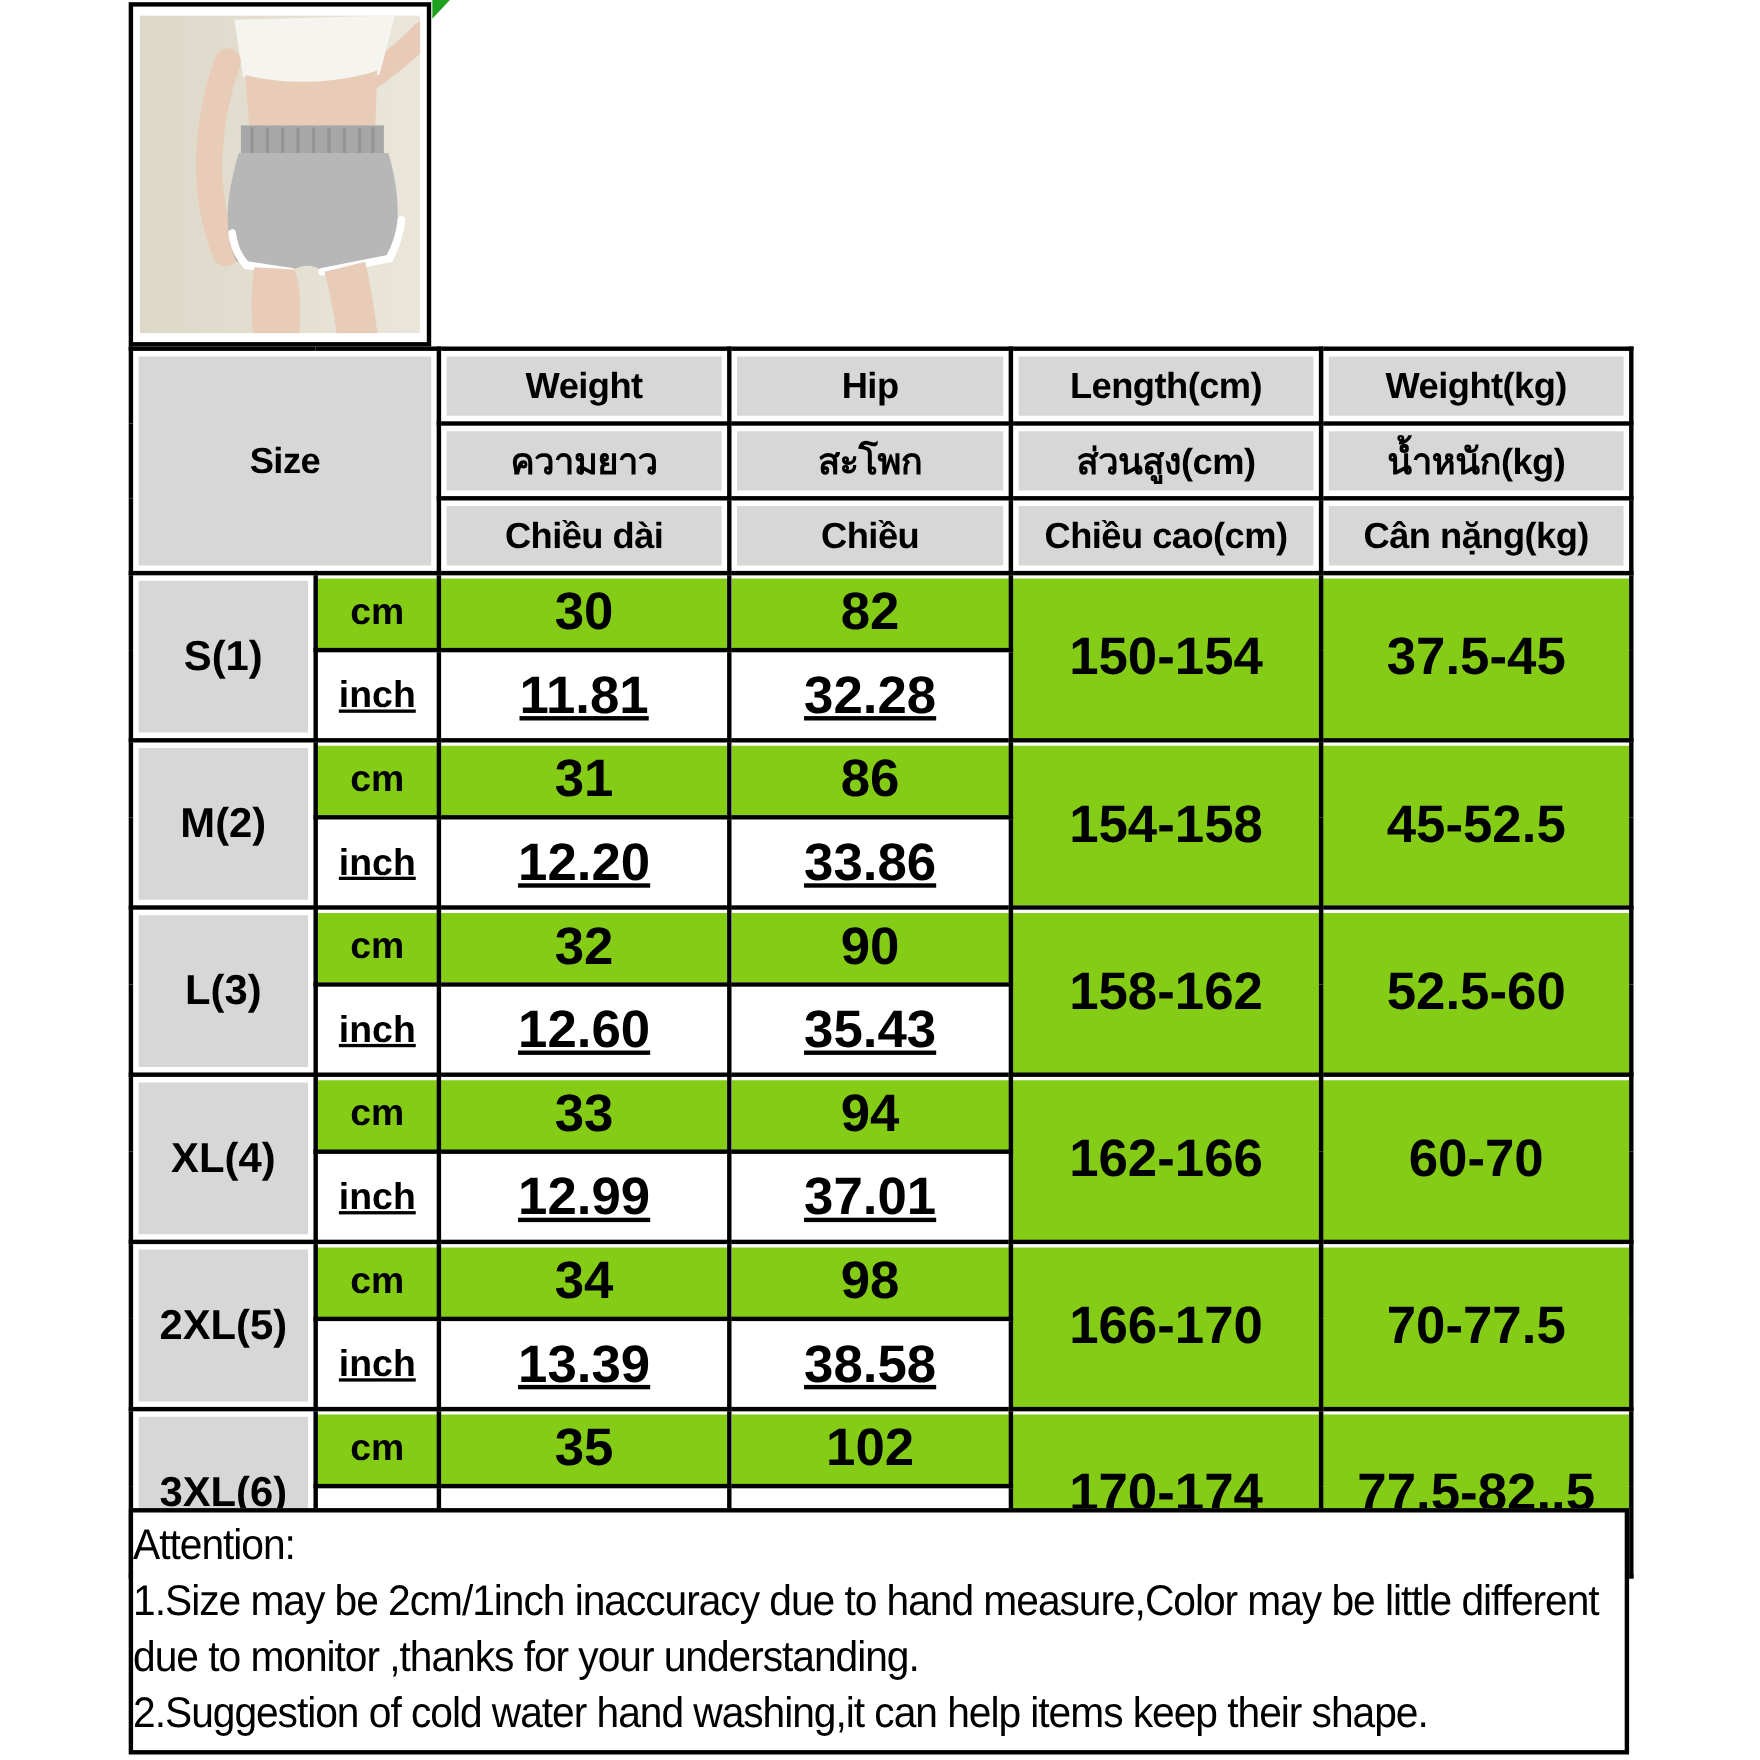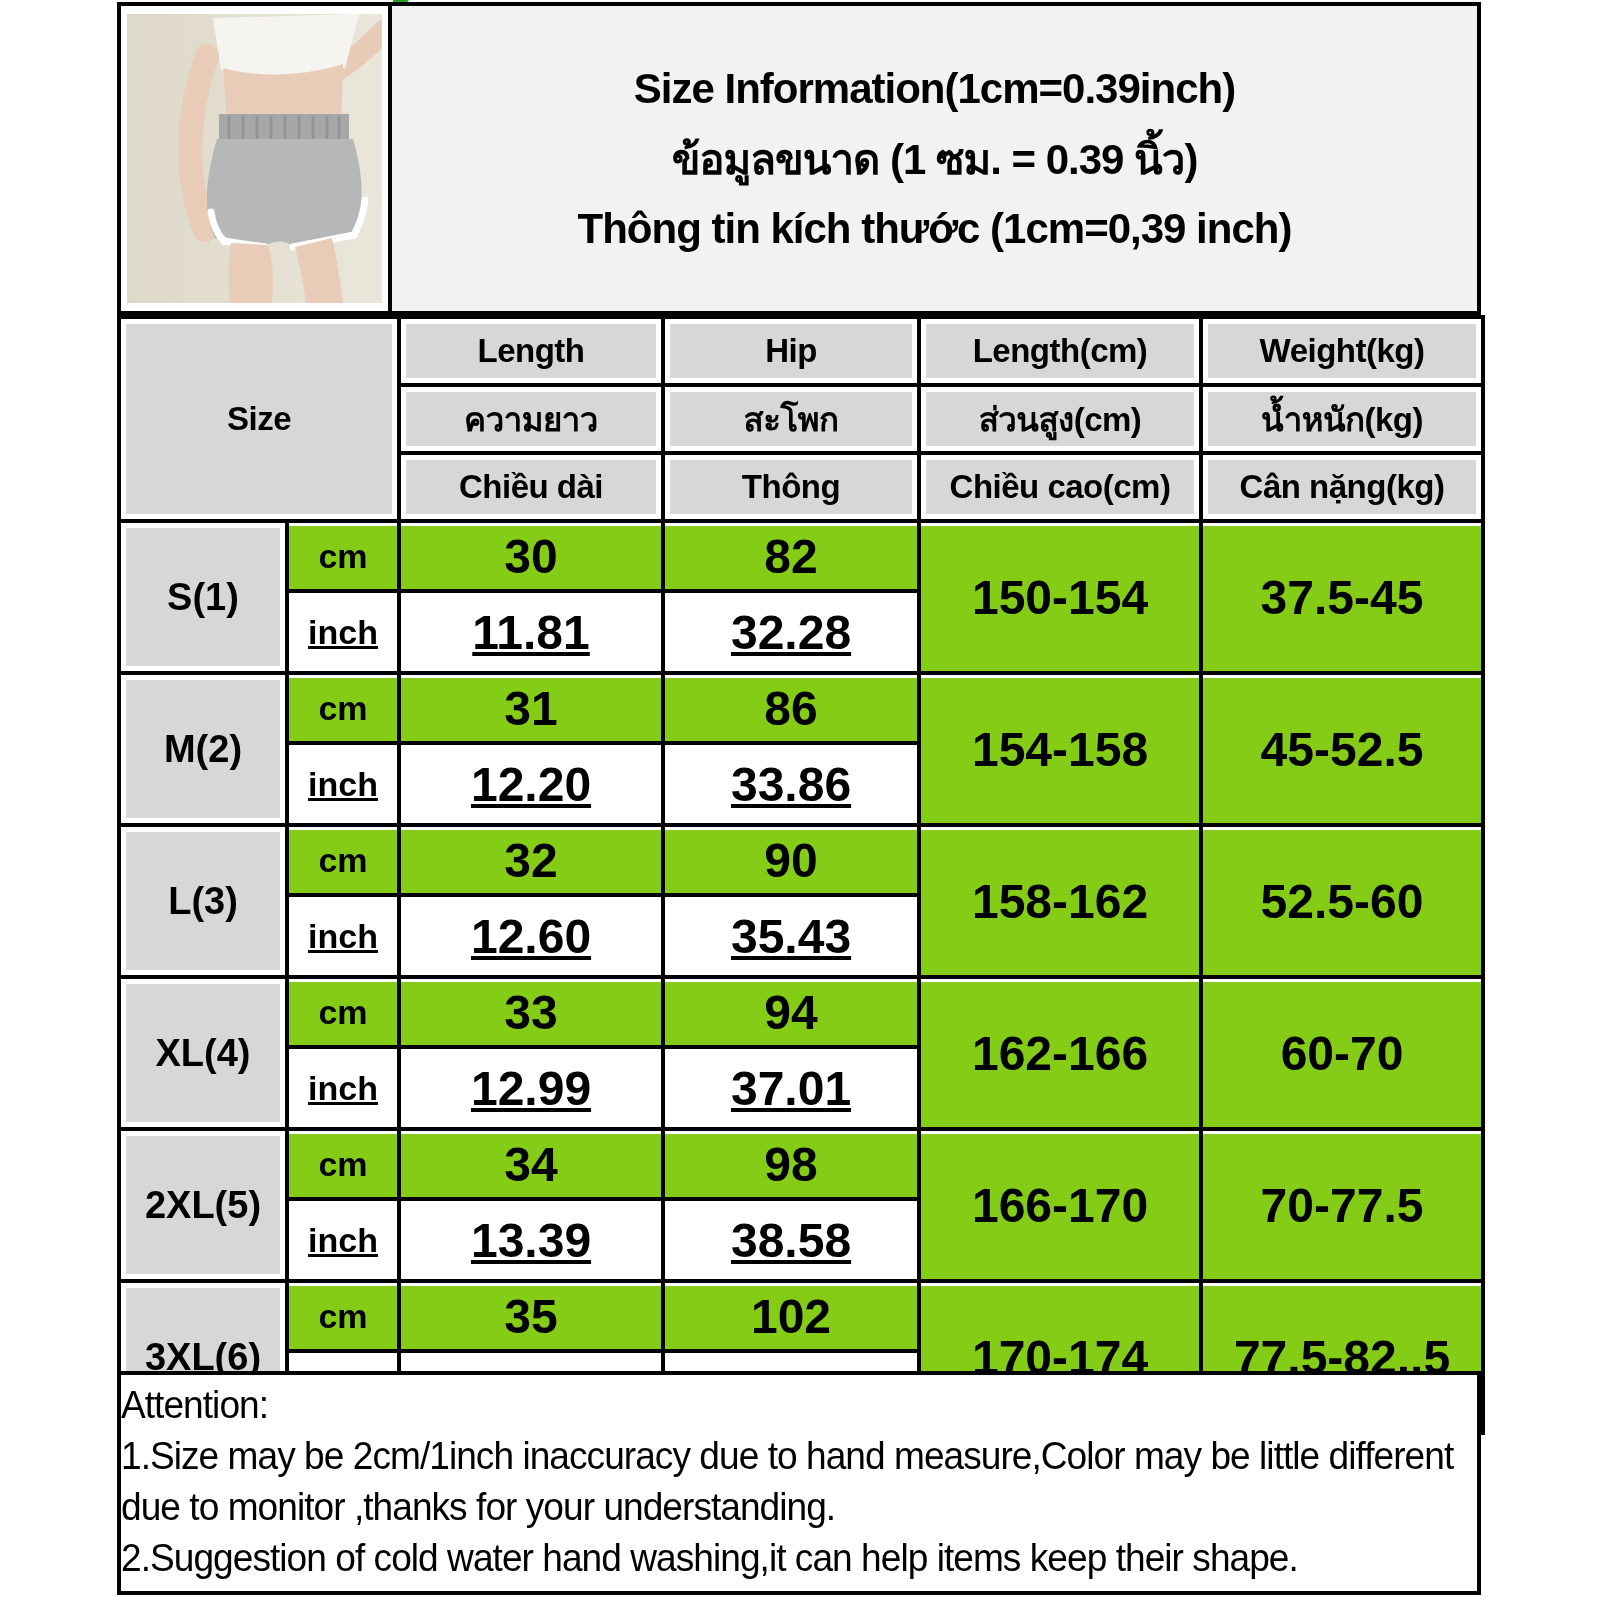--- a/index.html
+++ b/index.html
@@ -82,53 +82,48 @@
         <path d="M84,198 C86,212 90,220 97,227" stroke="#ffffff" stroke-width="7" fill="none" stroke-linecap="round"></path>
         <path d="M97,227 L138,233" stroke="#ffffff" stroke-width="7" fill="none" stroke-linecap="round"></path>
         <path d="M166,233 L227,221" stroke="#ffffff" stroke-width="7" fill="none" stroke-linecap="round"></path>
         <path d="M227,221 C235,206 237,196 238,186" stroke="#ffffff" stroke-width="7" fill="none" stroke-linecap="round"></path>
 
         <path d="M104,229 C101,251 101,270 103,289 L145,289 C147,264 146,246 141,231 Z" fill="#e9ccb7"></path>
         <path d="M168,233 C173,253 177,272 179,289 L216,289 C213,262 209,242 205,224 Z" fill="#e9ccb7"></path>
       </svg>
     </div>
 
-    <div class="title-box">
-      <div class="title-line">Size Information(1cm=0.39inch)</div>
-      <div class="title-line">ข้อมูลขนาด (1 ซม. = 0.39 นิ้ว)</div>
-      <div class="title-line">Thông tin kích thước (1cm=0,39 inch)</div>
-    </div>
   </div>
 
   <table class="size-table">
     <colgroup>
       <col style="width:168px">
         <col style="width:112px">
         <col style="width:264px">
       <col style="width:256px">
         <col style="width:282px">
         <col style="width:282px">
     </colgroup>
     <tbody>
     <tr class="hdr">
       <td class="gray size-big" colspan="2" rowspan="3">Size</td>
-      <td class="gray">Length</td>
+      <td class="gray">Weight</td>
       <td class="gray">Hip</td>
       <td class="gray">Length(cm)</td>
       <td class="gray">Weight(kg)</td>
     </tr>
     <tr class="hdr">
       <td class="gray">ความยาว</td>
       <td class="gray">สะโพก</td>
       <td class="gray">ส่วนสูง(cm)</td>
       <td class="gray">น้ำหนัก(kg)</td>
     </tr>
     <tr class="hdr">
       <td class="gray">Chiều dài</td>
-      <td class="gray">Thông</td>
+      <td class="gray">Chiều</td>
       <td class="gray">Chiều cao(cm)</td>
       <td class="gray">Cân nặng(kg)</td>
     </tr>
 
     <tr class="cmrow">
       <td class="gray size-cell" rowspan="2">S(1)</td>
       <td class="lite unit">cm</td>
       <td class="lite val">30</td>
       <td class="lite val">82</td>
       <td class="lite val" rowspan="2">150-154</td>

